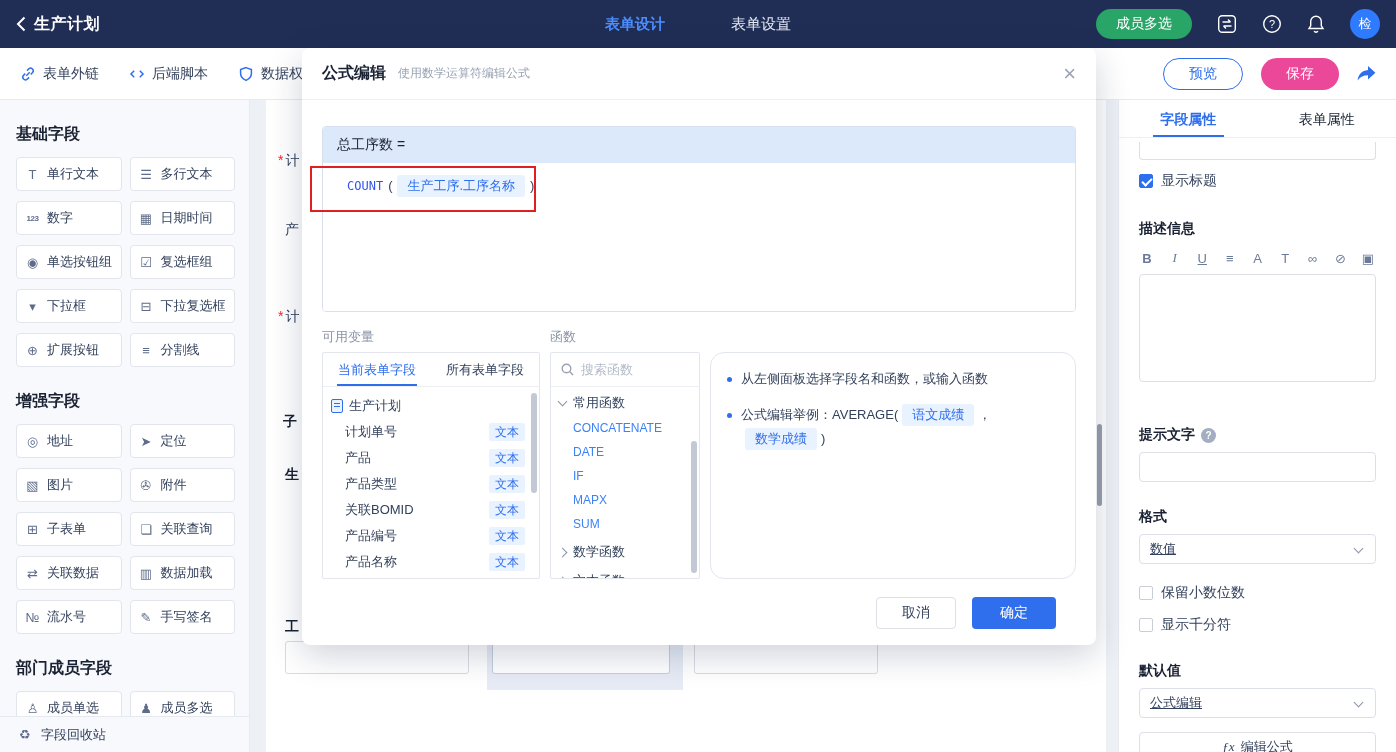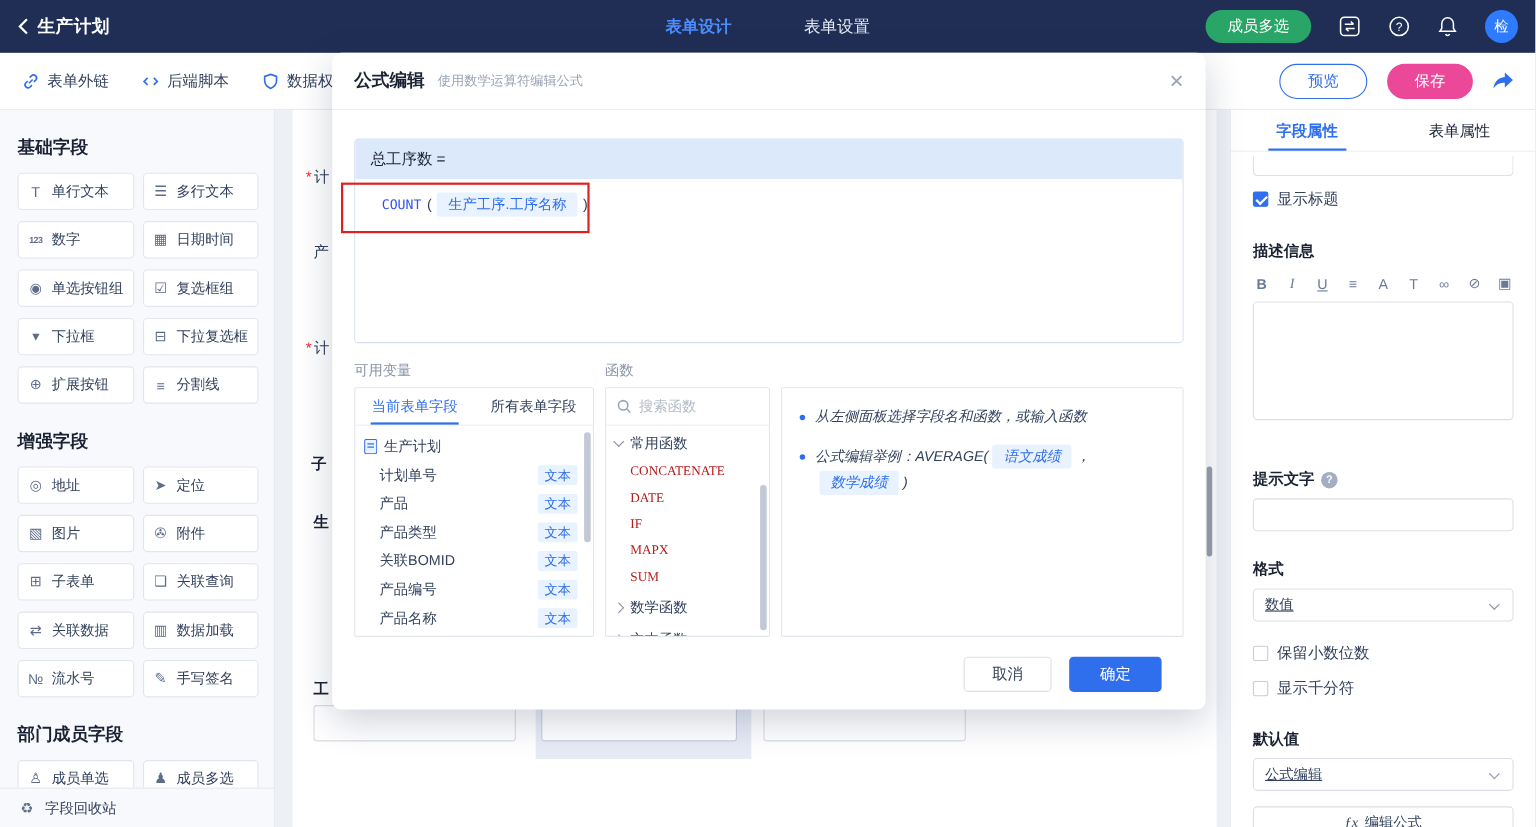--- a/index.html
+++ b/index.html
@@ -98,26 +98,26 @@
   .vtree{padding-top:6px;}
   .vroot{display:flex;align-items:center;gap:6px;font-size:13px;color:#33415C;height:26px;padding-left:8px;}
   .vrow{display:flex;align-items:center;height:26px;padding-left:22px;font-size:13px;color:#33415C;cursor:pointer;gap:16px;}
   .vtag{margin-left:auto;margin-right:14px;background:#E9F2FF;color:#2F6FED;font-size:12px;border-radius:2px;padding:0 6px;line-height:18px;}
   .vscroll{position:absolute;right:2px;top:40px;width:6px;height:100px;background:#C2C8D4;border-radius:3px;cursor:pointer;}
   .fns-panel{width:150px;border:1px solid #E3E6EC;border-radius:2px;position:relative;overflow:hidden;flex:none;}
   .fsearch{height:34px;display:flex;align-items:center;gap:7px;padding:0 10px;border-bottom:1px solid #ECEEF3;}
   .fsearch input{border:none;outline:none;width:90px;font-size:13px;color:#33415C;}
   .fsearch input::placeholder{color:#B3BAC8;}
   .fgroup{display:flex;align-items:center;gap:7px;height:26px;padding:0 8px;font-size:13px;color:#33415C;cursor:pointer;margin-top:3px;}
-  .fitem{height:24px;line-height:24px;padding-left:22px;font-size:12px;color:#b91c1c;cursor:pointer;font-family:Liberation Serif, serif;}
+  .fitem{height:24px;line-height:24px;padding-left:22px;font-size:12px;color:#3b82f6;cursor:pointer;}
   .fscroll{position:absolute;right:2px;top:88px;width:6px;height:132px;background:#C2C8D4;border-radius:3px;cursor:pointer;}
   .chev{width:7px;height:7px;border-right:1.5px solid #8A93A6;border-bottom:1.5px solid #8A93A6;flex:none;display:inline-block;}
   .chev.down{transform:rotate(45deg);margin-top:-4px;}
   .chev.right{transform:rotate(-45deg);}
-  .tips-panel{flex:1;border:1px solid #E3E6EC;border-radius:2px;padding:14px 16px;font-size:13px;color:#33415C;font-style:italic;}
+  .tips-panel{flex:1;border:1px solid #E3E6EC;border-radius:14px;padding:14px 16px;font-size:13px;color:#33415C;}
   .tip{display:flex;align-items:flex-start;gap:9px;margin-bottom:12px;line-height:24px;}
   .dot{width:5px;height:5px;border-radius:50%;background:#2F6FED;margin-top:10px;flex:none;}
   .pill.small{margin:0 4px;}
   .m-footer{display:flex;justify-content:flex-end;gap:16px;padding:18px 20px 0;}
   .btn-cancel{width:80px;height:32px;border:1px solid #DCDFE6;border-radius:4px;background:#fff;color:#33415C;font-size:14px;cursor:pointer;}
   .btn-ok{width:84px;height:32px;border:none;border-radius:4px;background:#2F6FED;color:#fff;font-size:14px;cursor:pointer;}
 </style>
 </head>
 <body>
 

